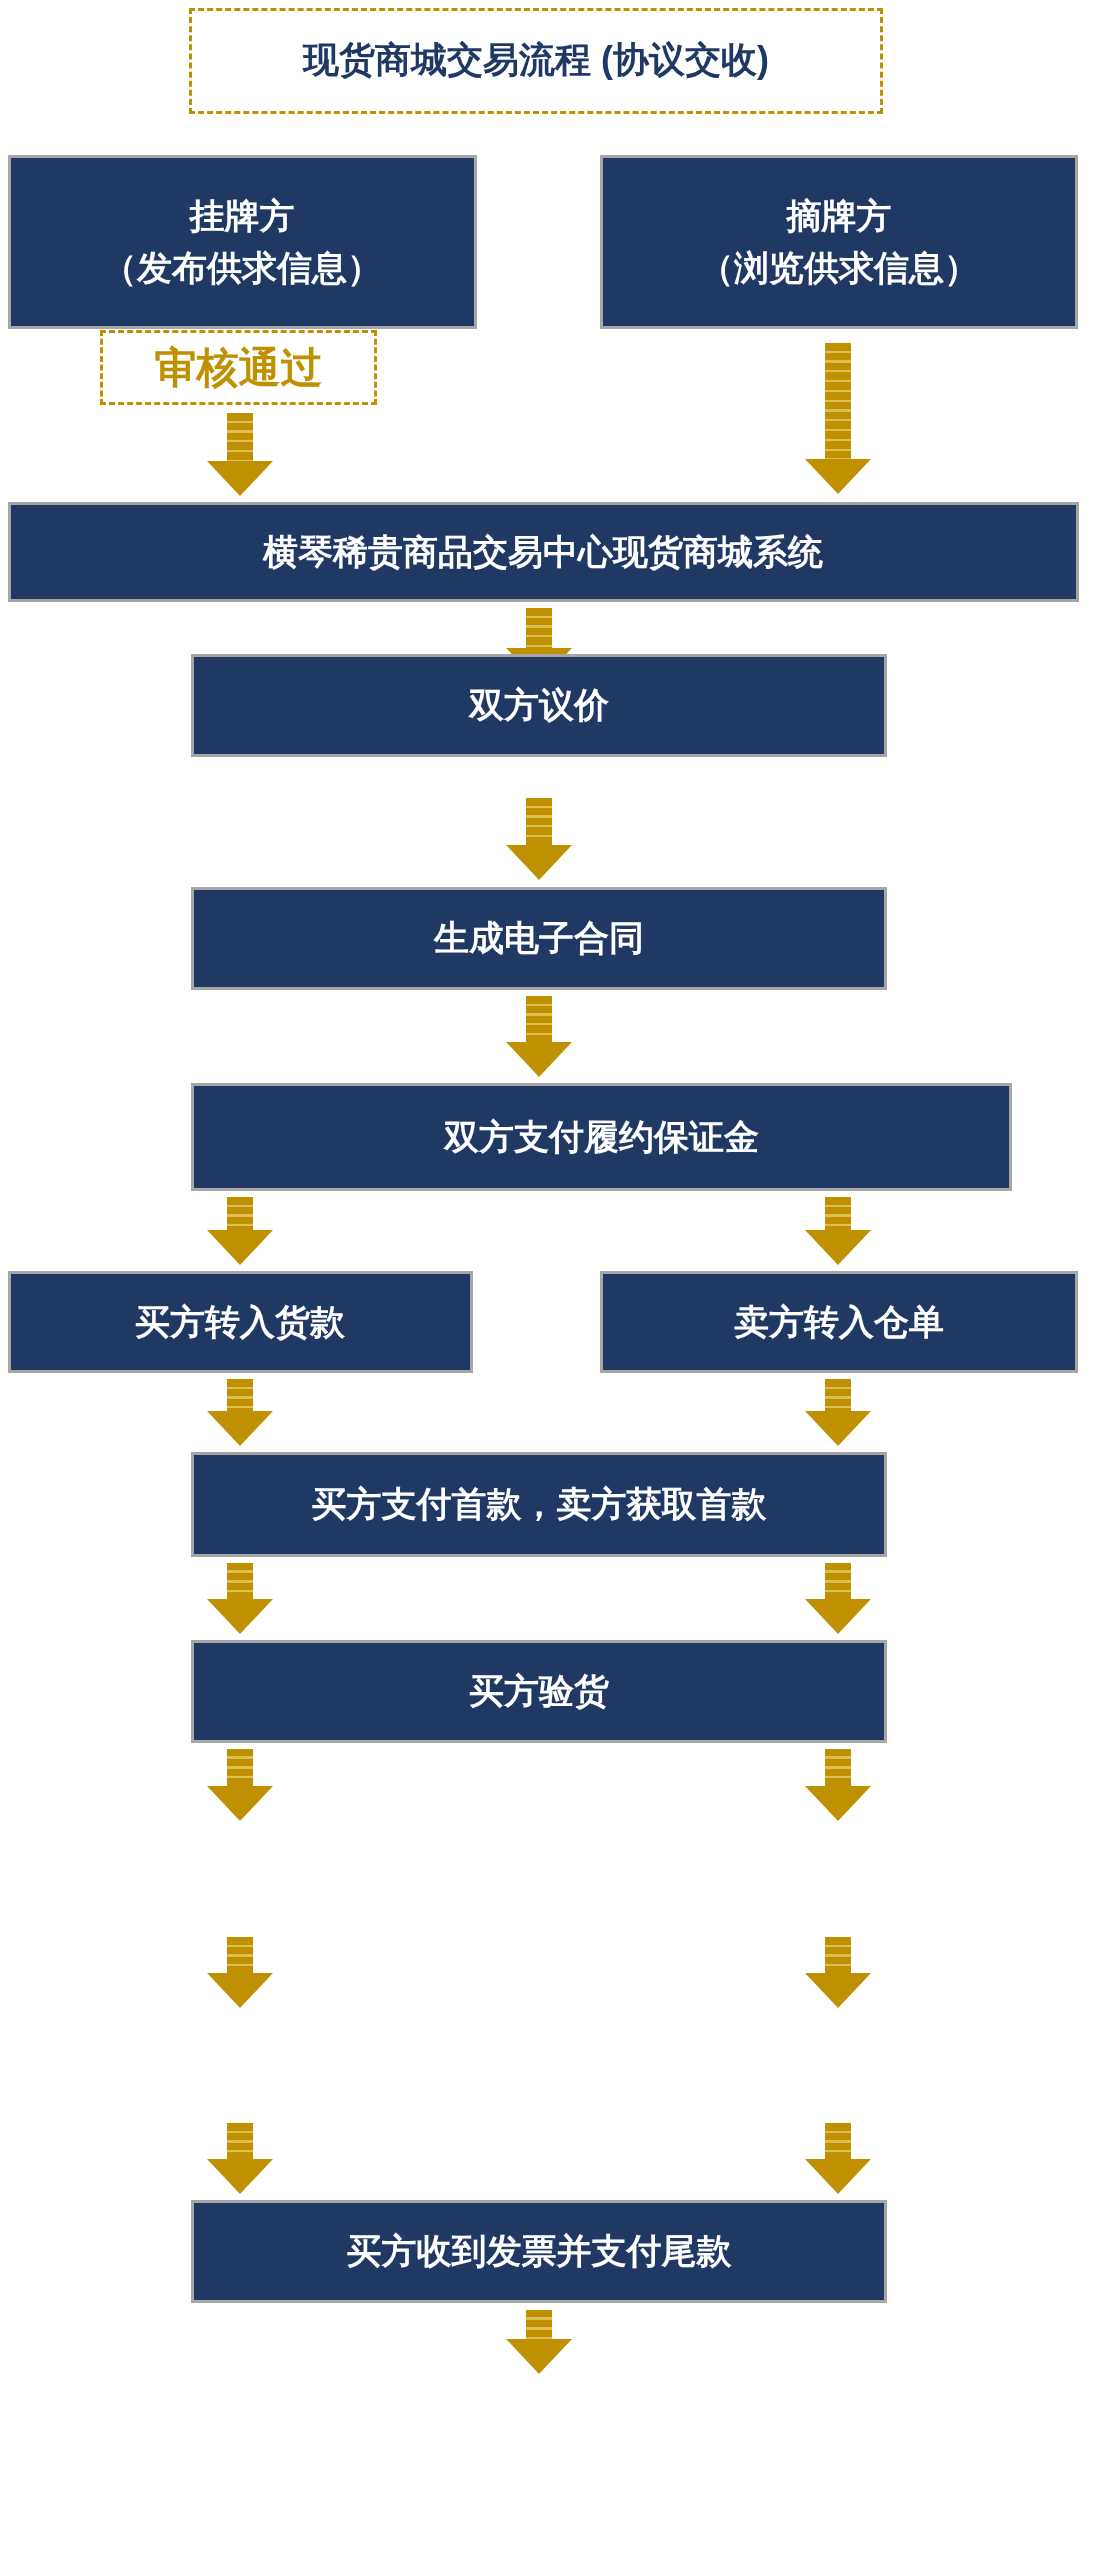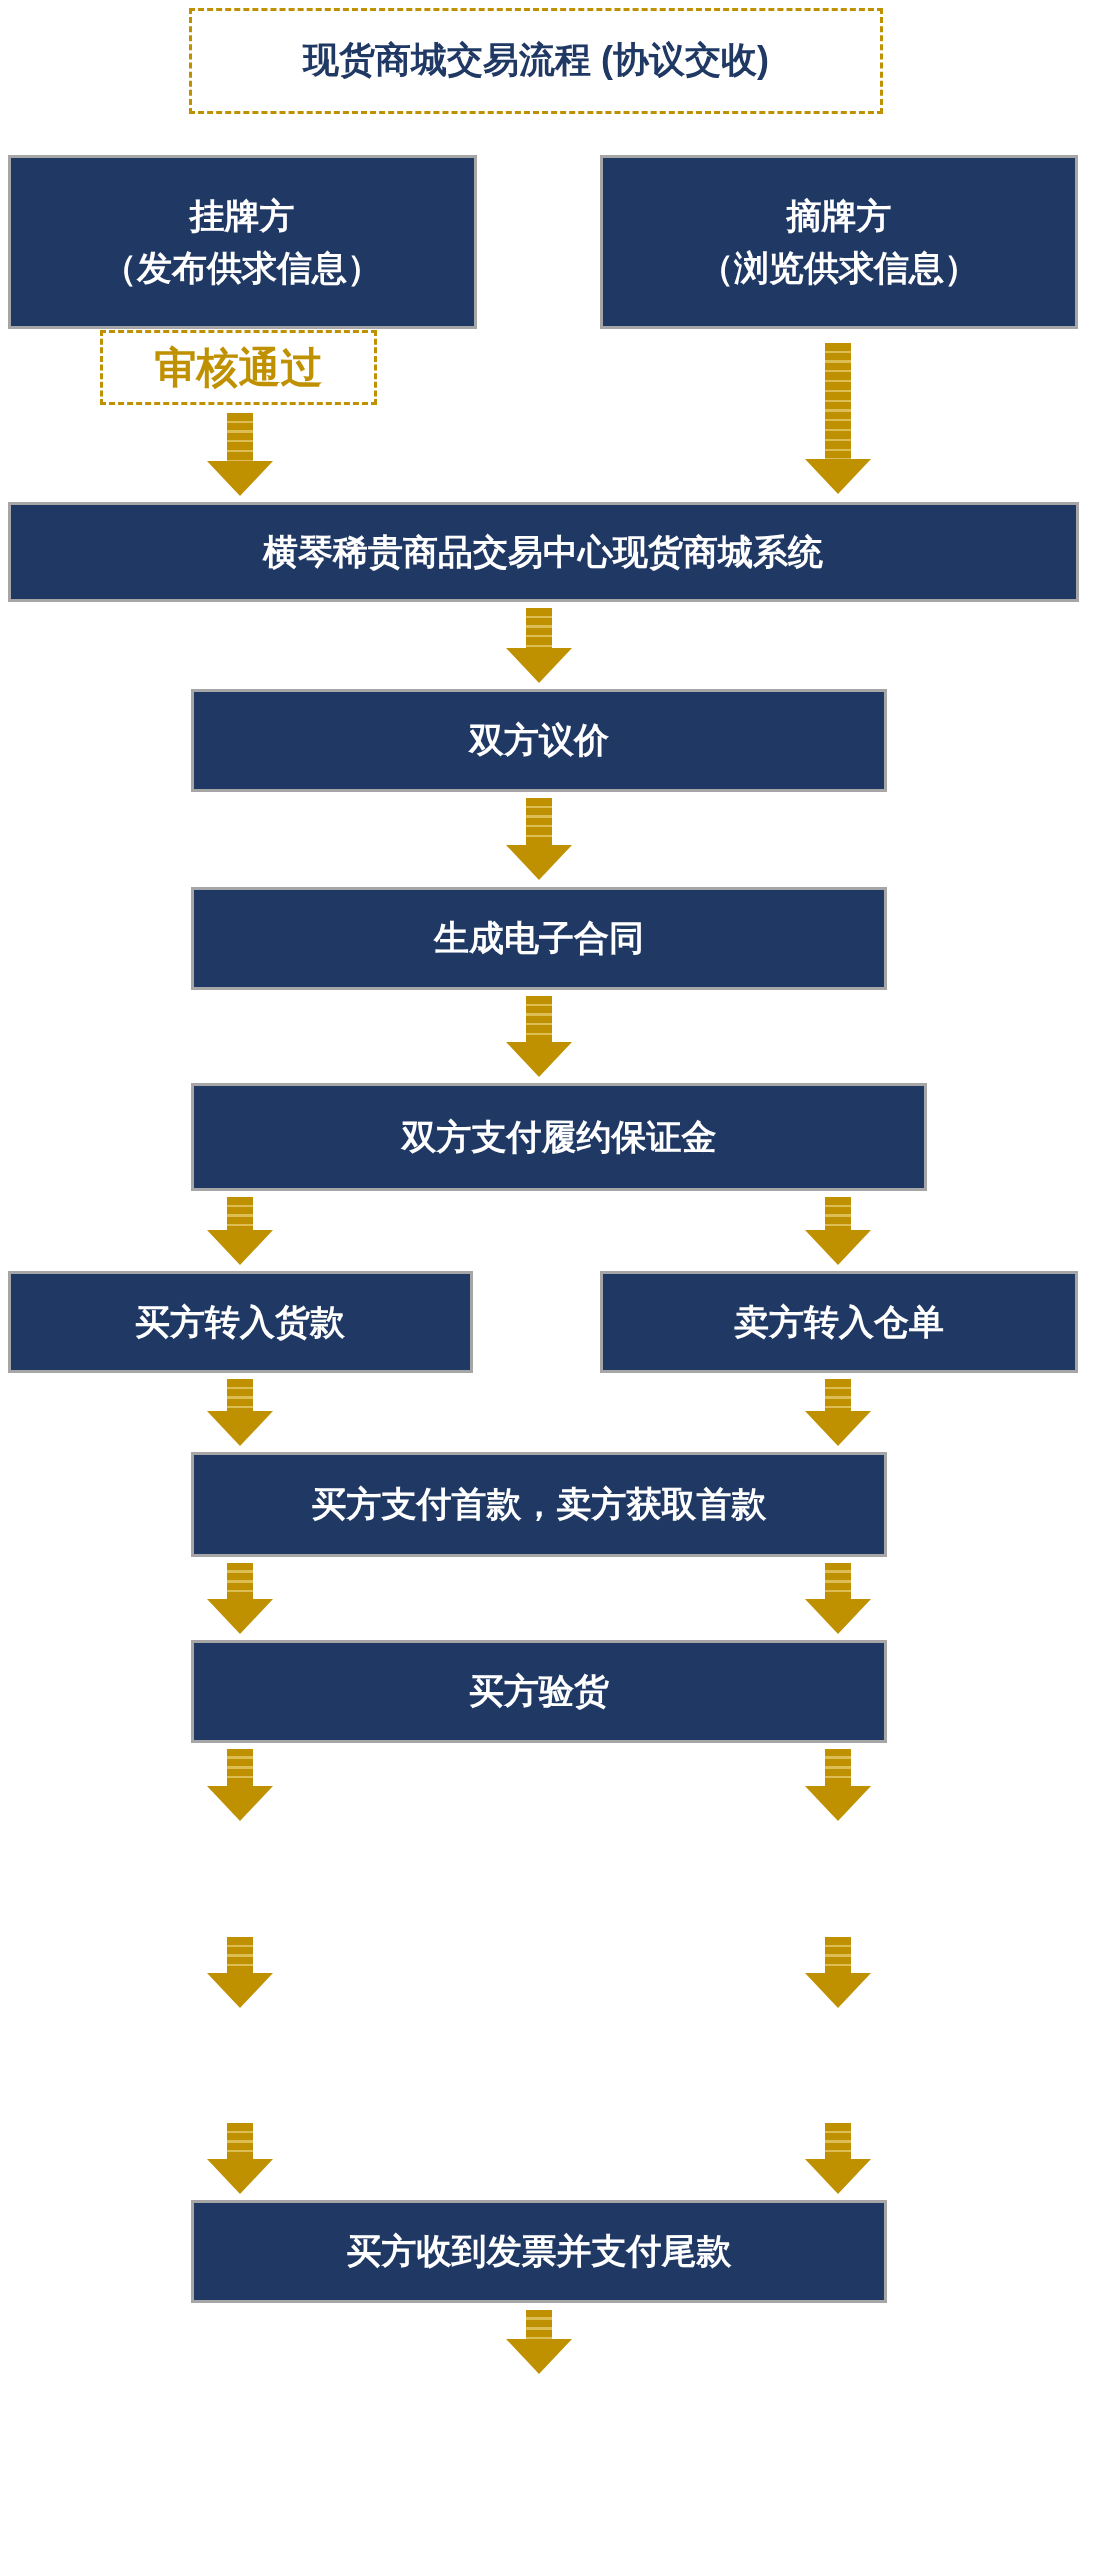--- a/index.html
+++ b/index.html
@@ -107,39 +107,39 @@
 
   <div class="node" style="left:7.5px;top:502px;width:1071px;height:100px">
     <span>横琴稀贵商品交易中心现货商城系统</span>
   </div>
 
   <div class="arrow" style="left:506px;top:608px;height:75px">
       <i class="shaft"></i>
       <i class="head"></i>
     </div>
 
-  <div class="node" style="left:191px;top:689px;width:696px;height:103px">
+  <div class="node" style="left:191px;top:654px;width:696px;height:103px">
     <span>双方议价</span>
   </div>
 
   <div class="arrow" style="left:506px;top:798px;height:82px">
       <i class="shaft"></i>
       <i class="head"></i>
     </div>
 
   <div class="node" style="left:191px;top:887px;width:696px;height:103px">
     <span>生成电子合同</span>
   </div>
 
   <div class="arrow" style="left:506px;top:996px;height:81px">
       <i class="shaft"></i>
       <i class="head"></i>
     </div>
 
-  <div class="node" style="left:191px;top:1083px;width:736px;height:108px">
+  <div class="node" style="left:191px;top:1083px;width:821px;height:108px">
     <span>双方支付履约保证金</span>
   </div>
 
   <div class="arrow" style="left:207px;top:1197px;height:68px">
       <i class="shaft"></i>
       <i class="head"></i>
     </div>
   <div class="arrow" style="left:805px;top:1197px;height:68px">
       <i class="shaft"></i>
       <i class="head"></i>

